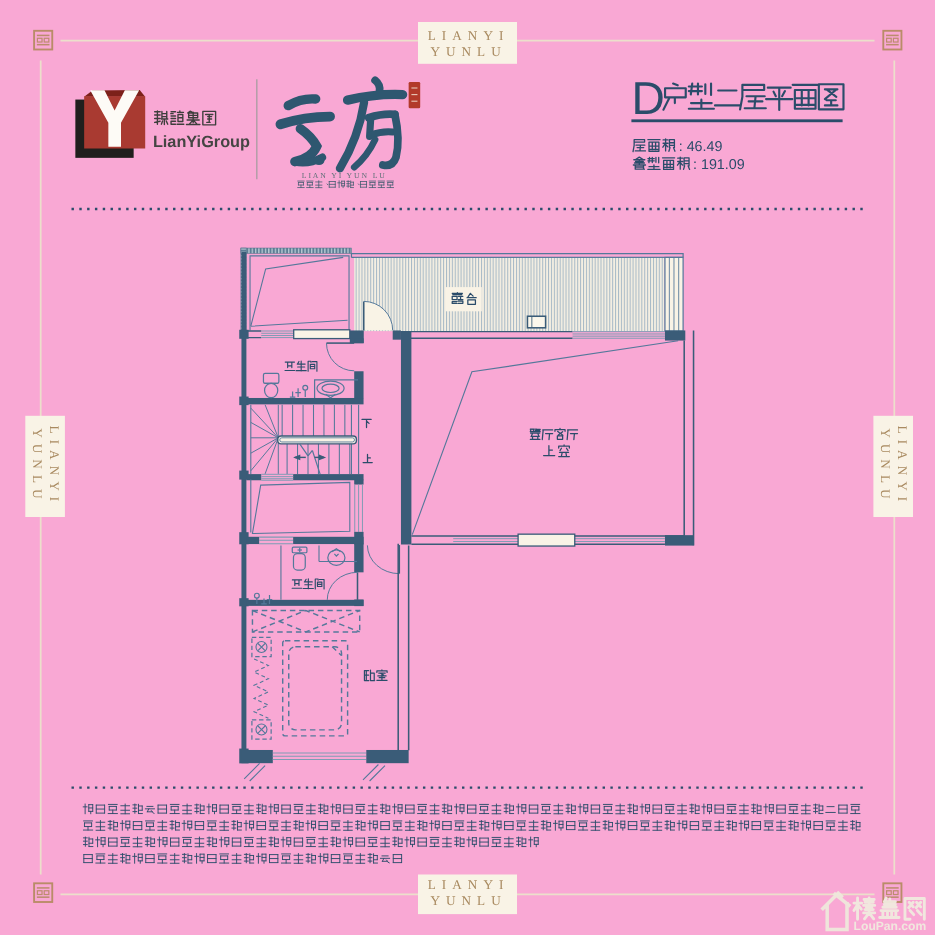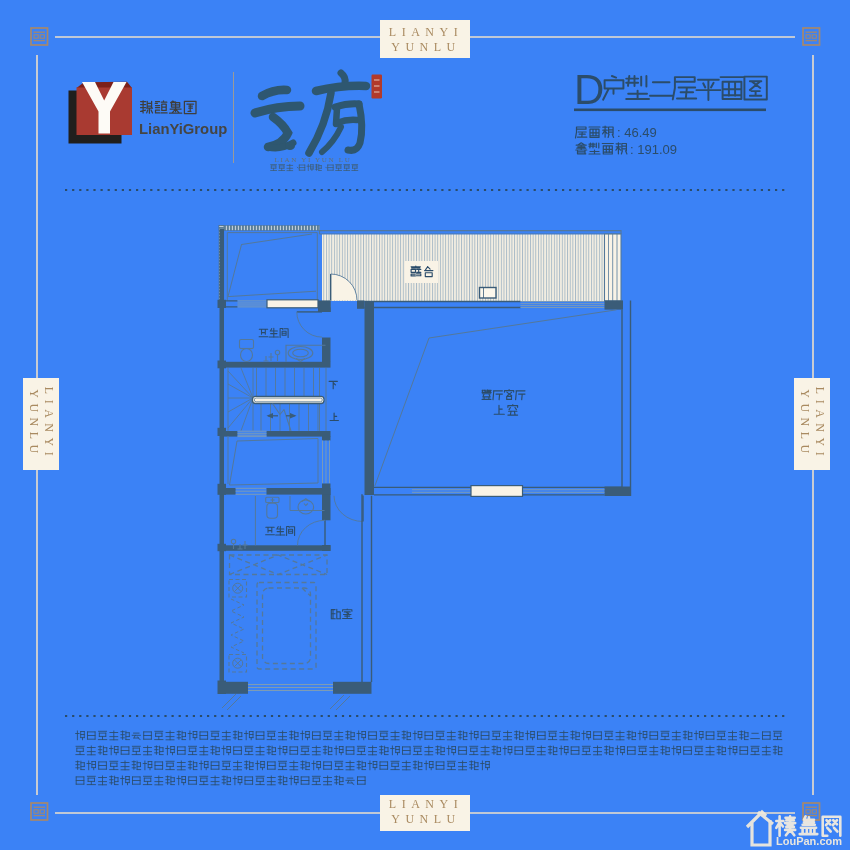--- a/index.html
+++ b/index.html
@@ -1,14 +1,14 @@
 <!DOCTYPE html>
 <html><head><meta charset="utf-8"><title>D户型二层平面图</title><style>
 html,body{margin:0;padding:0;background:#f9f3e6}
-#page{position:relative;width:850px;height:850px;background:#3b82f6;overflow:hidden;font-family:"Liberation Sans",sans-serif}
+#page{position:relative;width:850px;height:850px;background:#f9a8d4;overflow:hidden;font-family:"Liberation Sans",sans-serif}
 </style></head><body>
 
 <div id="page">
 <svg width="850" height="850" viewBox="0 0 850 850">
 <defs>
 <pattern id="thatch" width="2.65" height="8" patternUnits="userSpaceOnUse">
           <rect width="2.65" height="8" fill="#f4efe2"></rect>
           <line x1="0.5" y1="0" x2="0.5" y2="8" stroke="#a4b7c6" stroke-width="0.9"></line>
         </pattern>
 <pattern id="wallhatch" width="3" height="6" patternUnits="userSpaceOnUse">

